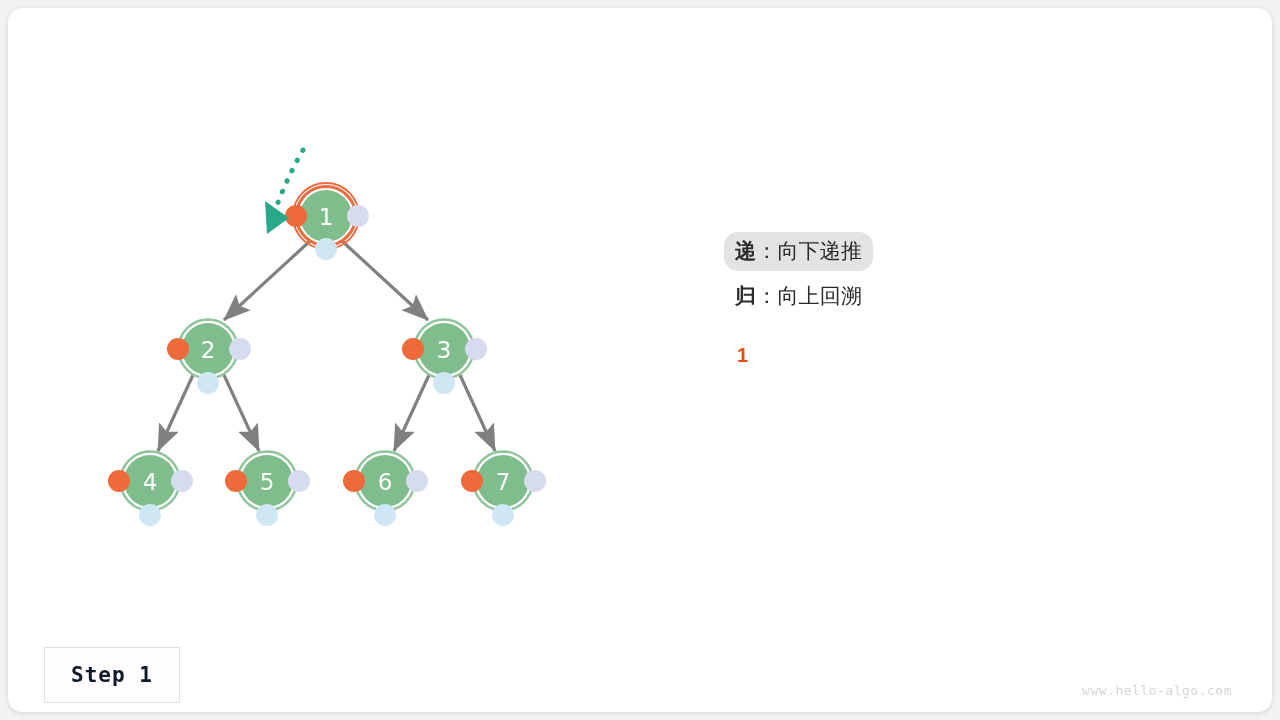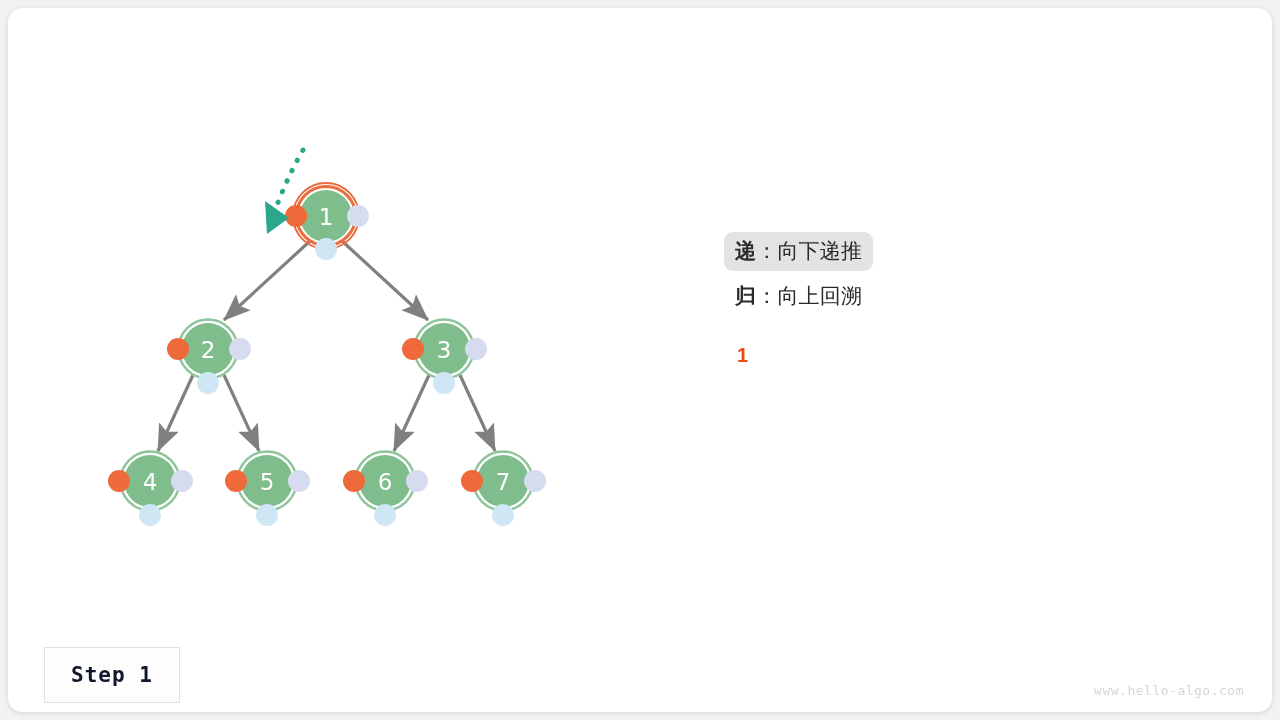--- a/index.html
+++ b/index.html
@@ -57,21 +57,21 @@
     color: #2b2b2b;
     line-height: 1.0;
     white-space: nowrap;
     letter-spacing: 0.2px;
   }
   .line .kw { font-weight: bold; }
   .line-hl {
     display: inline-block;
     background: #e3e3e3;
     padding: 8px 11px 10px 11px;
-    border-radius: 9px;
+    border-radius: 14px;
     margin-left: -4px;
   }
   .row-descend { margin-bottom: 6px; }
   .row-ascend {
     padding: 8px 7px 10px 7px;
     margin-bottom: 28px;
   }
   .row-order {
     padding: 6px 7px 8px 7px;
     font-size: 21px;
@@ -109,21 +109,21 @@
     font-family: "DejaVu Sans Mono", "Liberation Mono", monospace;
     font-size: 21px;
     font-weight: bold;
     color: #0f172a;
     letter-spacing: 1px;
   }
 
   
   #watermark {
     position: absolute;
-    right: 28px;
+    right: 40px;
     bottom: 14px;
     font-family: "DejaVu Sans Mono", "Liberation Mono", monospace;
     font-size: 13px;
     color: #d6d6d6;
     letter-spacing: 0.5px;
   }
 </style>
 </head>
 <body>
 

